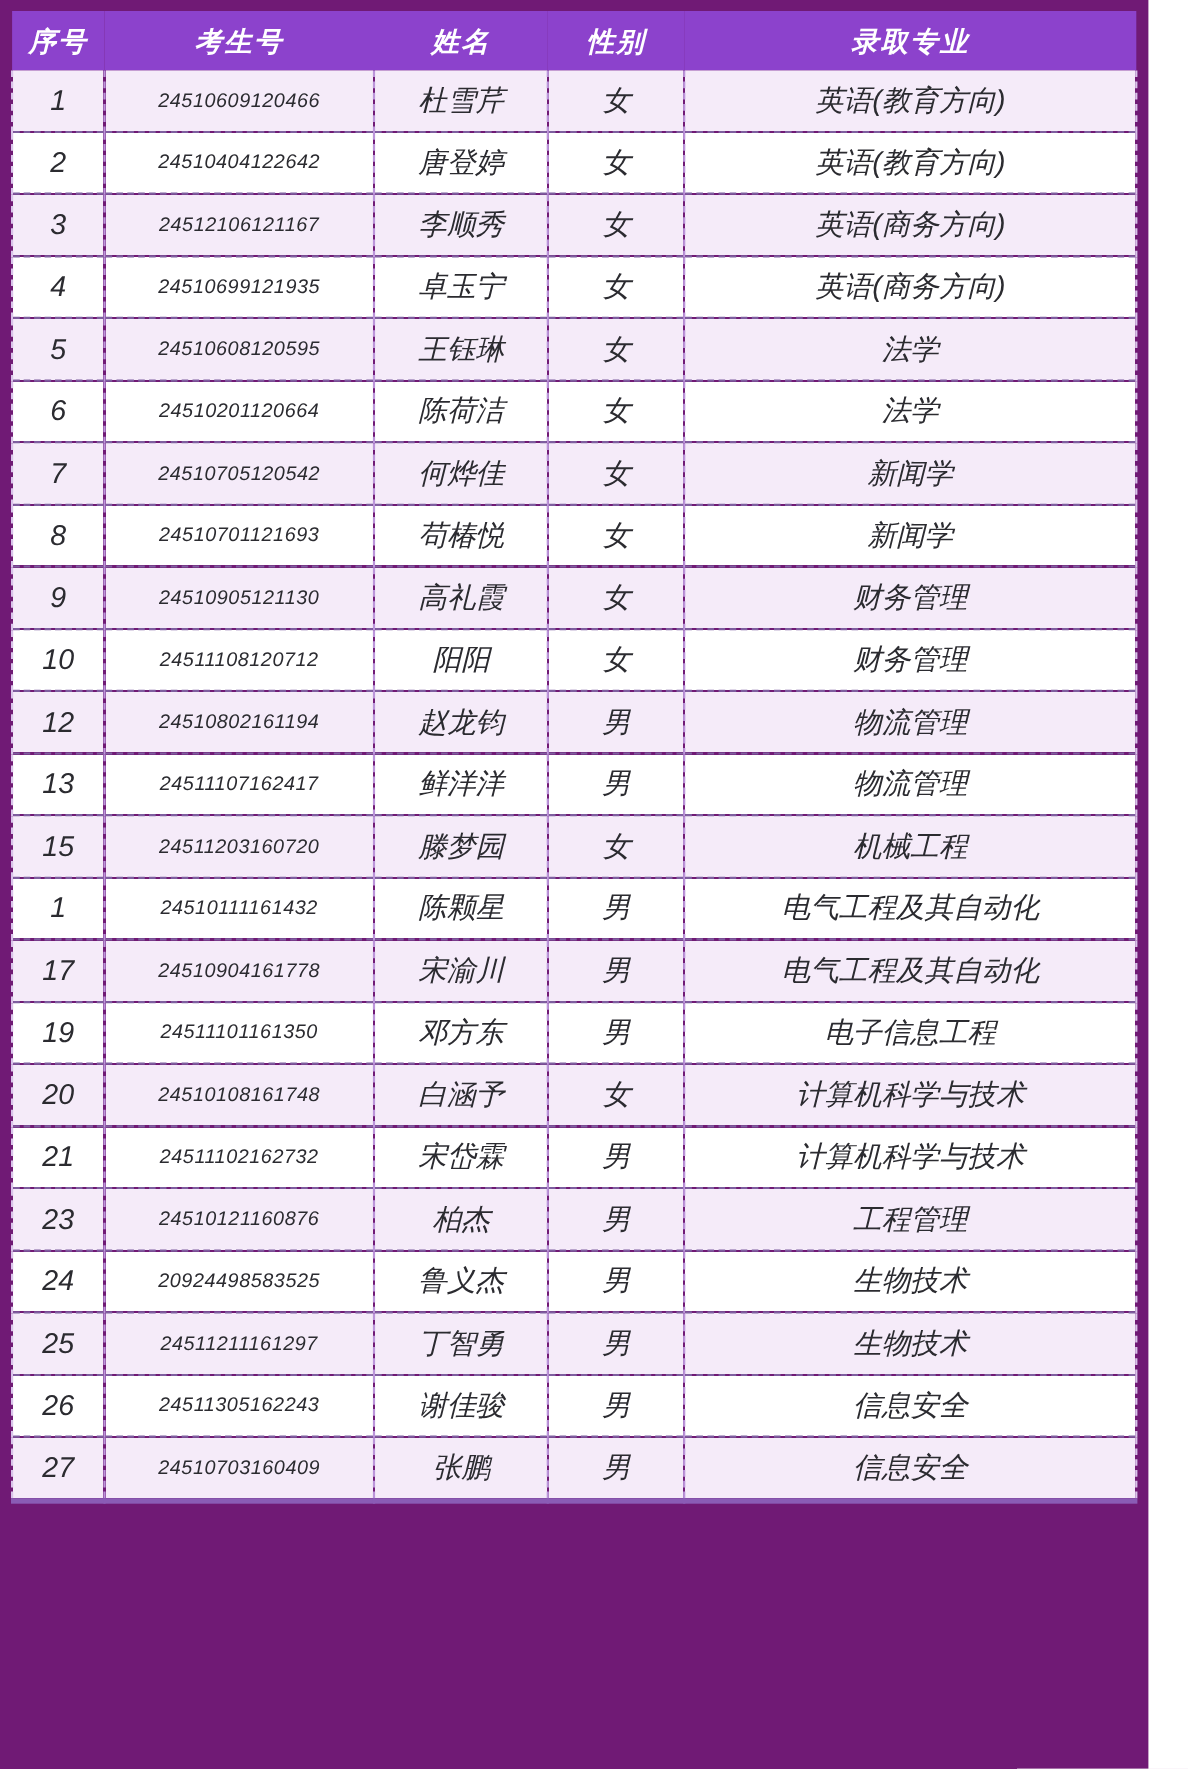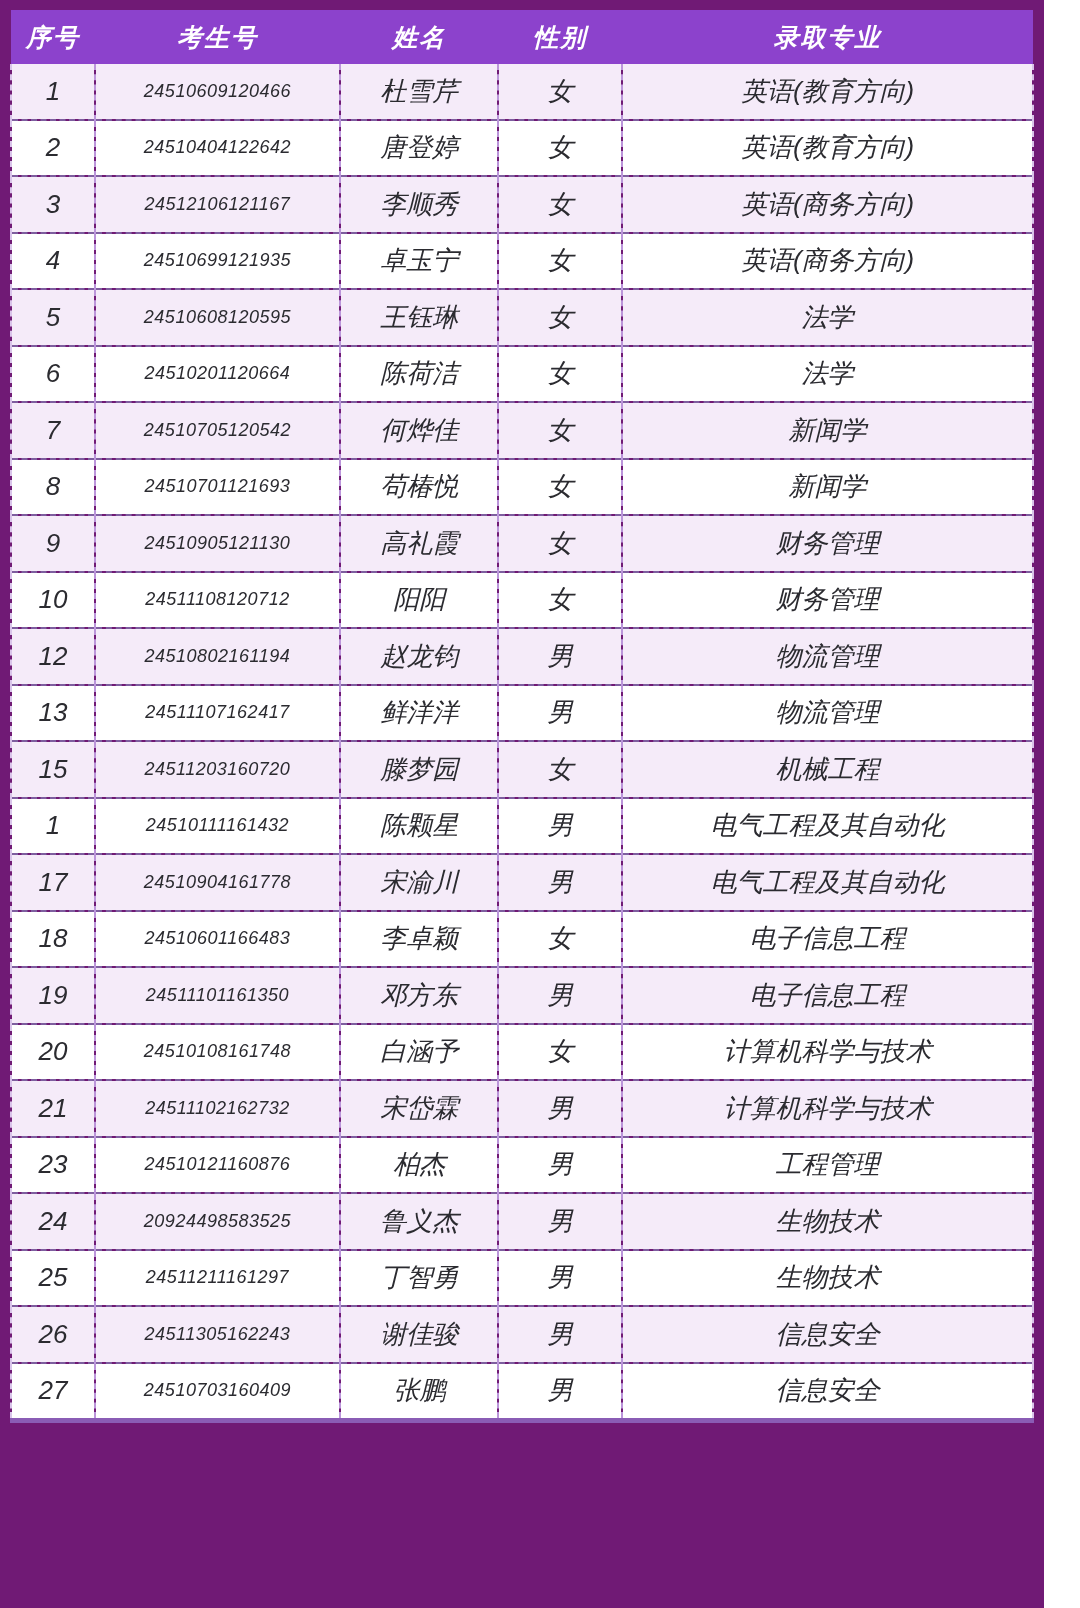--- a/index.html
+++ b/index.html
@@ -184,27 +184,20 @@
     <td class="cell-major">电气工程及其自动化</td>
   </tr>
         <tr>
     <td class="cell-index">17</td>
     <td class="cell-candidate-no">24510904161778</td>
     <td class="cell-name">宋渝川</td>
     <td class="cell-gender">男</td>
     <td class="cell-major">电气工程及其自动化</td>
   </tr>
         <tr>
-    <td class="cell-index">18</td>
-    <td class="cell-candidate-no">24510601166483</td>
-    <td class="cell-name">李卓颖</td>
-    <td class="cell-gender">女</td>
-    <td class="cell-major">电子信息工程</td>
-  </tr>
-        <tr>
     <td class="cell-index">19</td>
     <td class="cell-candidate-no">24511101161350</td>
     <td class="cell-name">邓方东</td>
     <td class="cell-gender">男</td>
     <td class="cell-major">电子信息工程</td>
   </tr>
         <tr>
     <td class="cell-index">20</td>
     <td class="cell-candidate-no">24510108161748</td>
     <td class="cell-name">白涵予</td>

